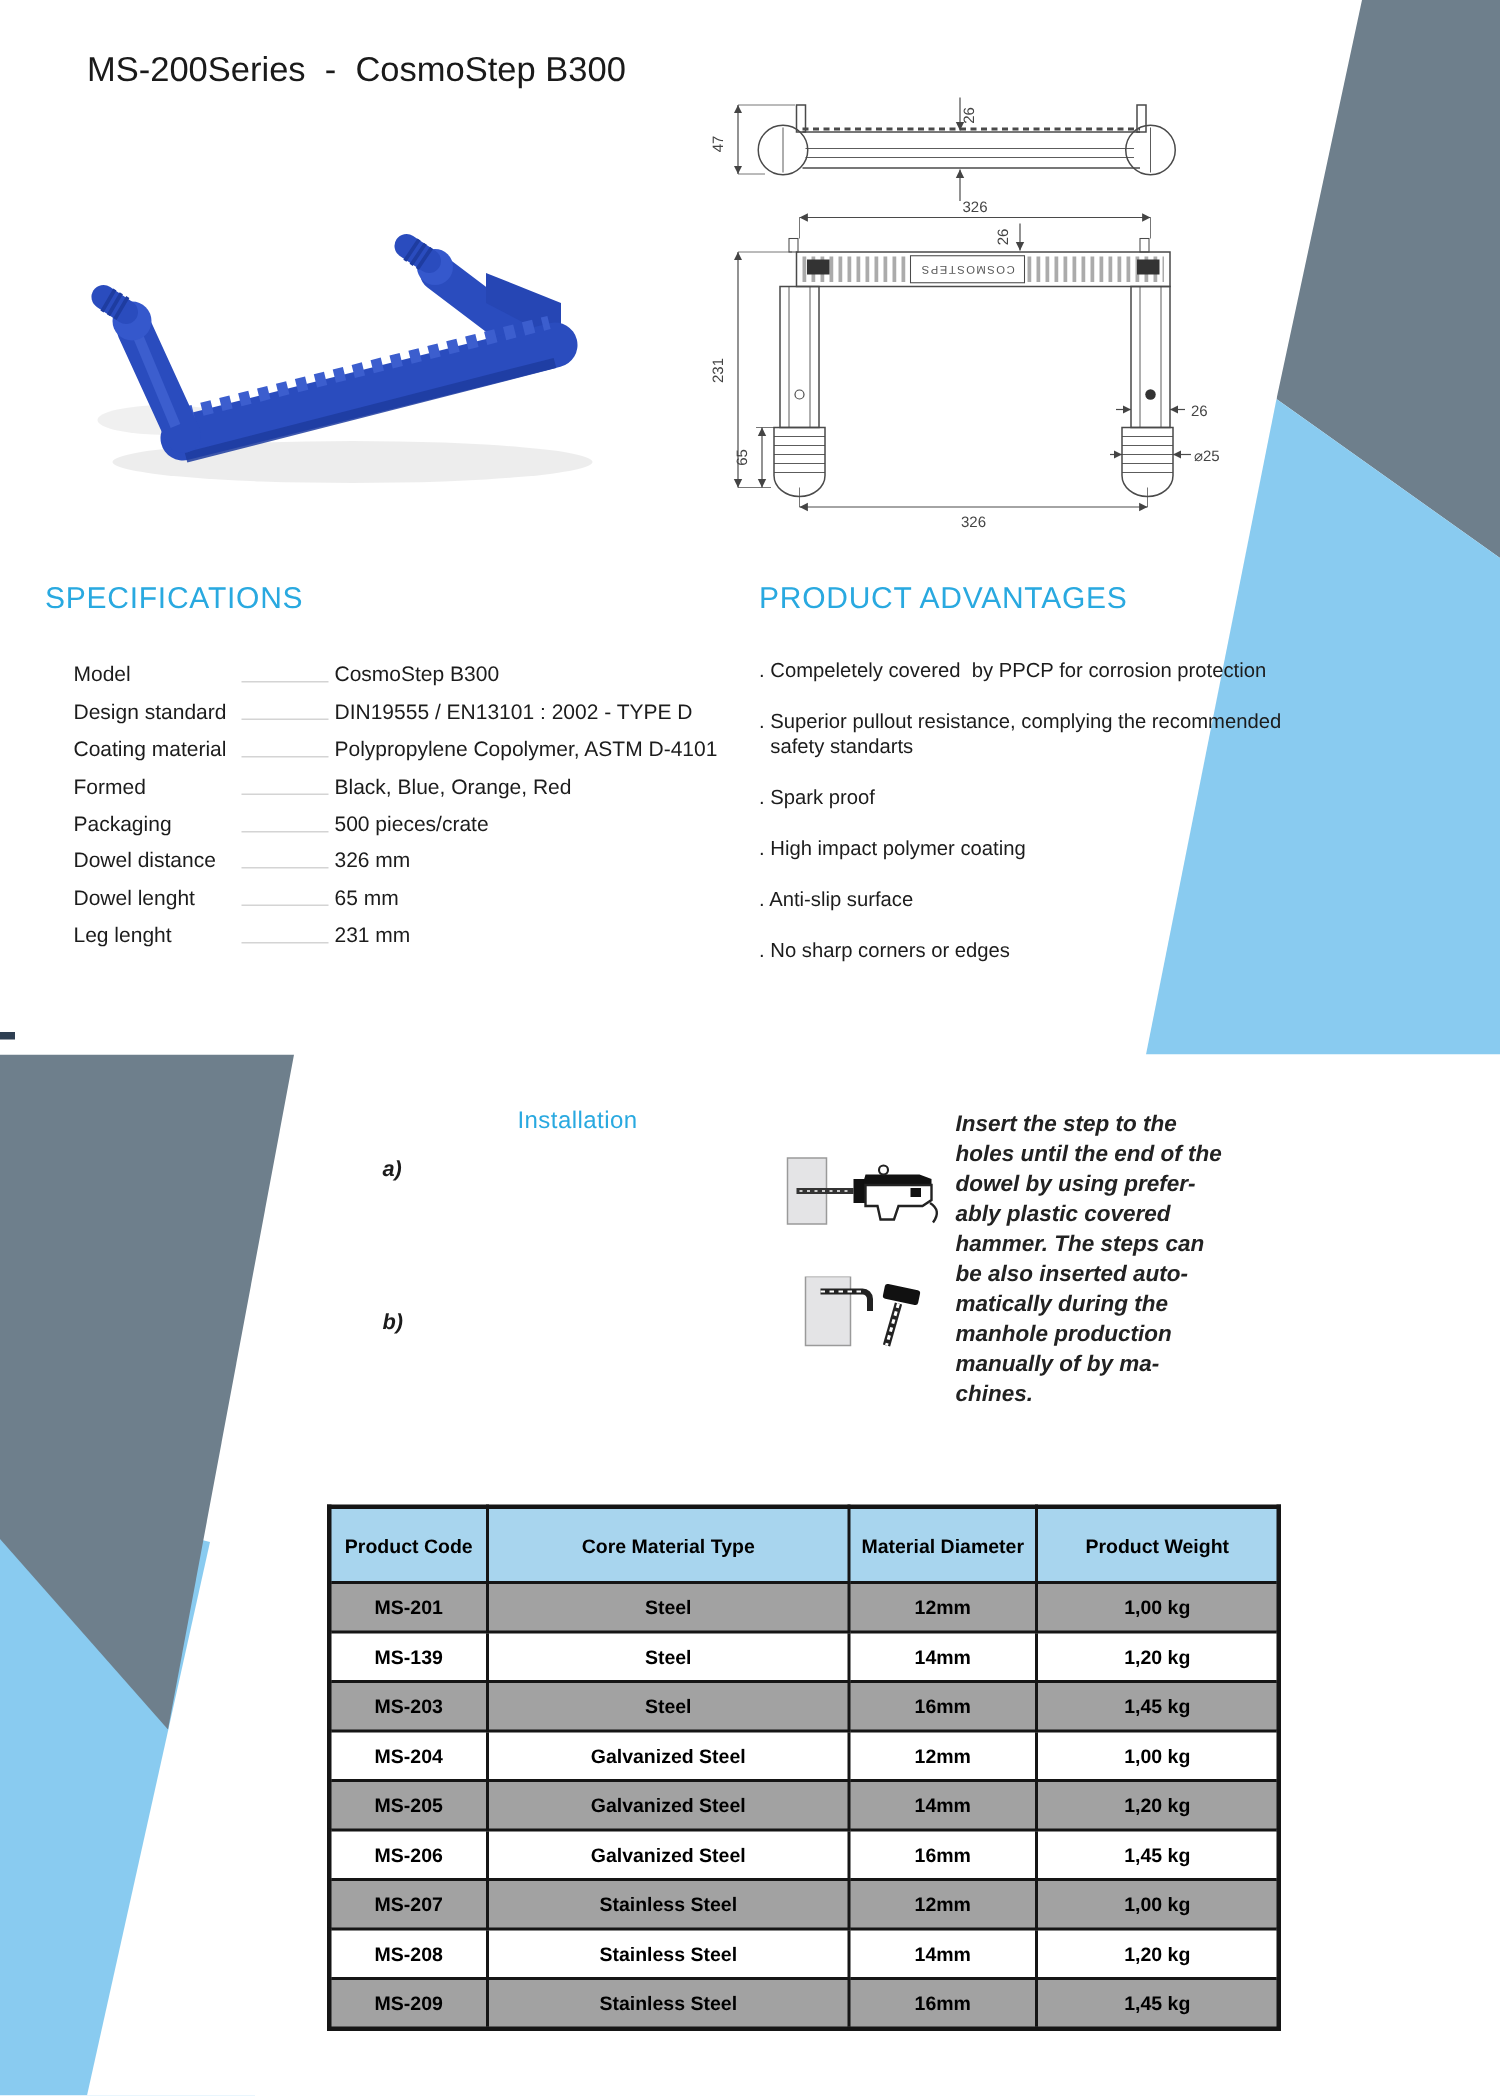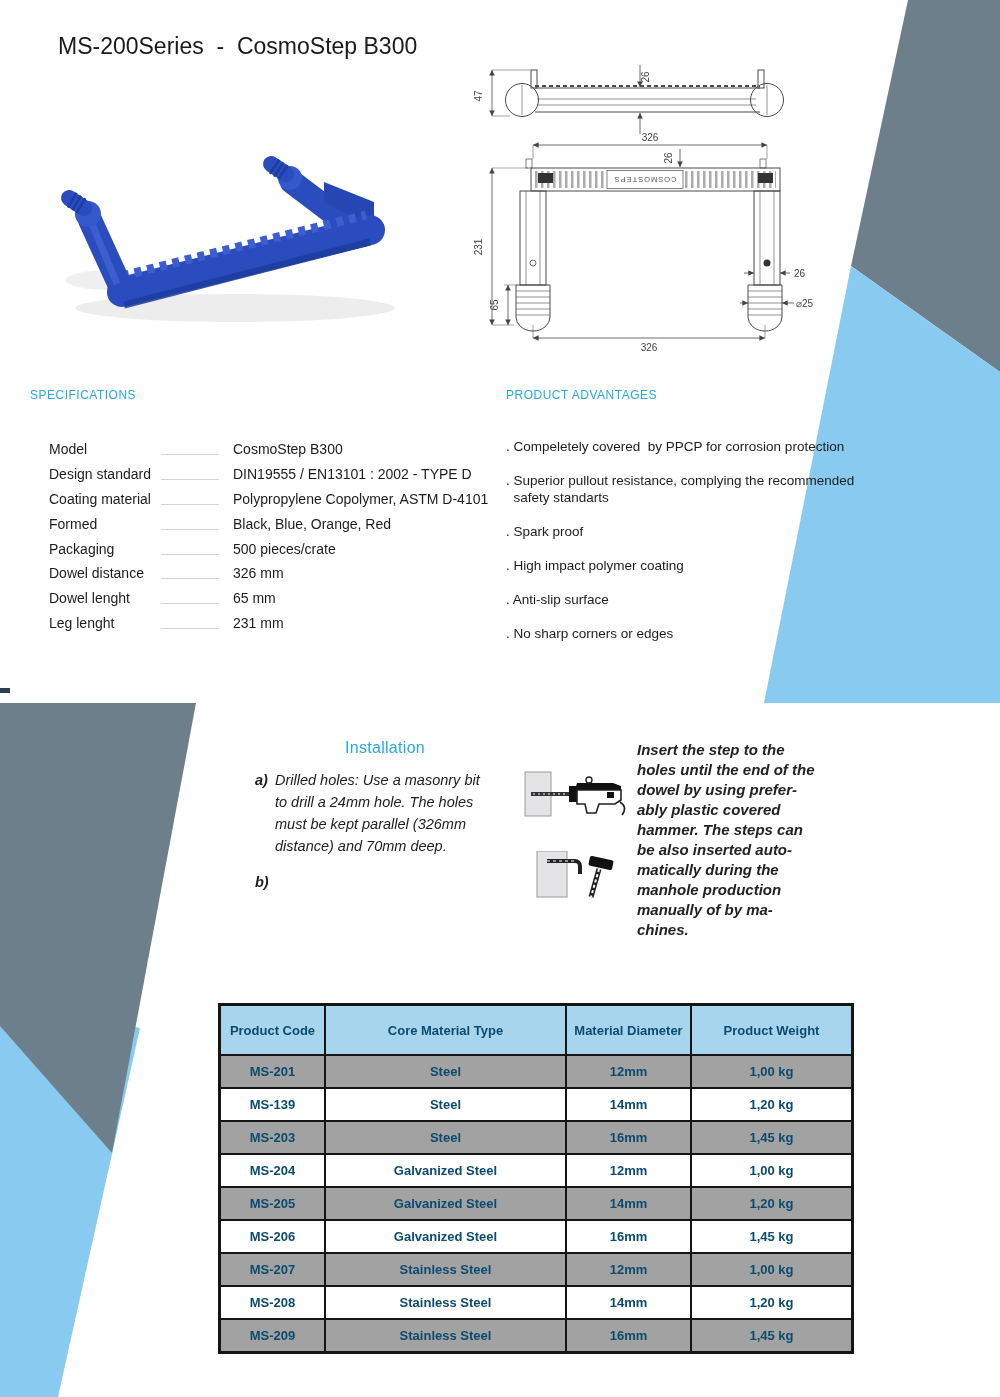--- a/index.html
+++ b/index.html
@@ -14,46 +14,46 @@
     clip-path:polygon(851px 266px,1000px 372px,1000px 703px,764px 703px);}
   .shape-l-blue{background:var(--sky_blue,#89cbf0);
     clip-path:polygon(0 993px,140px 1028px,58px 1397px,0 1397px);}
   .shape-l-gray{background:var(--slate_gray,#6e7f8c);
     clip-path:polygon(0 703px,196px 703px,112px 1153px,0 1026px);}
   .dark-tick{position:absolute;left:0;top:688px;width:10px;height:5px;background:#2e3f52;}
   
   .title{position:absolute;left:58px;top:33px;font-size:23px;
          white-space:pre;color:#1a1a1a;}
   
-  .section-heading{position:absolute;font-size:12px;color:var(--accent_cyan,#29a9e0);
+  .section-heading{position:absolute;font-size:20px;color:var(--accent_cyan,#29a9e0);
                    letter-spacing:.5px;}
   .spec-heading{left:30px;top:388px;}
   .adv-heading{left:506px;top:388px;}
   .inst-heading{left:285px;top:739px;width:200px;text-align:center;font-size:16px;letter-spacing:.3px;}
   
   .spec-rows{position:absolute;left:25px;top:437px;width:470px;}
   .spec-row{display:flex;height:24.8px;align-items:center;font-size:14px;}
   .spec-label{width:112px;flex:0 0 auto;margin-left:24px;}
   .spec-leader{width:58px;flex:0 0 auto;border-bottom:1px solid #d4d4d4;height:1px;margin-top:10px;}
-  .spec-value{margin-left:14px;white-space:nowrap;}
+  .spec-value{margin-left:4px;white-space:nowrap;}
   
   .adv-list{position:absolute;left:506px;top:438px;width:390px;}
   .adv-item{font-size:13.5px;line-height:17px;margin-bottom:17px;white-space:pre-wrap;}
   
   .inst-step{position:absolute;display:flex;font-style:italic;font-size:14.5px;line-height:22px;}
   .step-a{left:255px;top:769px;width:290px;}
   .step-b{left:255px;top:871px;width:290px;}
   .step-label{font-weight:bold;width:20px;flex:0 0 auto;}
   .step-text{white-space:pre-wrap;}
   .inst-note{position:absolute;left:637px;top:740px;width:215px;font-weight:bold;
              font-style:italic;font-size:15px;line-height:20px;white-space:pre-wrap;color:#222;}
   .icon-box{position:absolute;}
   
   .product-table{position:absolute;left:218px;top:1003px;border-collapse:collapse;
-                 font-size:13px;font-weight:bold;color:#0c4a6e;background:#fff;
+                 font-size:13px;font-weight:bold;color:#000000;background:#fff;
                  border:3px solid #151515;}
   .product-table th,.product-table td{border:2px solid #151515;text-align:center;padding:0;}
   .product-table th{height:48px;background:var(--table_header_blue,#a8d5ee);}
   .product-table td{height:31px;}
   .product-table tbody tr:nth-of-type(odd) td{background:var(--table_row_gray,#a2a2a2);}
   .col-code{width:103px;}.col-core{width:239px;}.col-diam{width:123px;}.col-weight{width:159px;}
   
   .photo-svg{position:absolute;left:40px;top:140px;}
   .drawing-svg{position:absolute;left:450px;top:55px;}
   .dimtext{font-family:"Liberation Sans",sans-serif;font-size:10px;fill:#444;}
@@ -257,24 +257,20 @@
 
       <div class="adv-item">. Anti-slip surface</div>
 
       <div class="adv-item">. No sharp corners or edges</div>
     </div>
 
   <div class="section-heading inst-heading">Installation</div>
 
   <div class="inst-step step-a">
     <div class="step-label">a)</div>
-    <div class="step-text">Drilled holes: Use a masonry bit
-to drill a 24mm hole. The holes
-must be kept parallel (326mm
-distance) and 70mm deep.</div>
   </div>
 
   <div class="inst-step step-b">
     <div class="step-label">b)</div>
   </div>
 
   <svg class="icon-box" style="left:523px;top:770px" width="105" height="48" viewBox="0 0 105 48" aria-hidden="true">
     <rect x="2" y="2" width="26" height="44" fill="#e4e4e6" stroke="#9a9a9a"></rect>
     <rect x="8" y="22" width="38" height="4" fill="#333"></rect>
     <line x1="10" y1="24" x2="44" y2="24" stroke="#fff" stroke-width="1" stroke-dasharray="2 3"></line>

